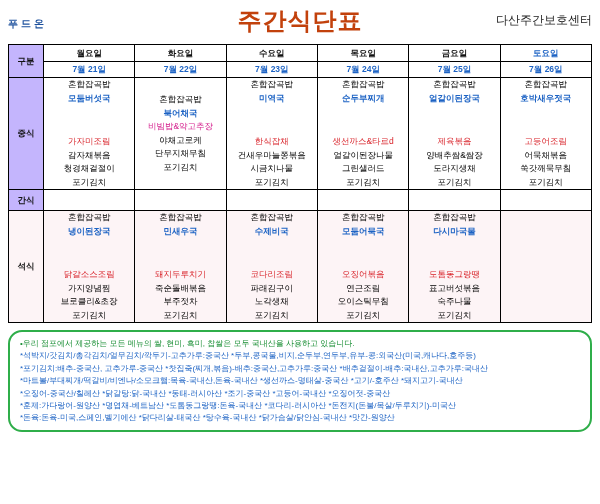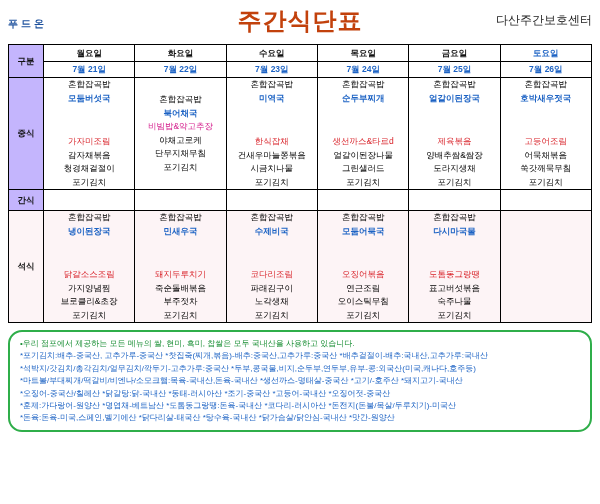--- a/index.html
+++ b/index.html
@@ -184,21 +184,21 @@
             <div class="black">숙주나물</div>
             <div class="black">포기김치</div>
           </td>
       <td class="meal-cell"></td>
     </tr>
   </tbody>
     </table>
 
   <div class="notes">
     <div class="grn">•우리 점포에서 제공하는 모든 메뉴의 쌀, 현미, 흑미, 찹쌀은 모두 국내산을 사용하고 있습니다.</div>
+    <div class="bl">*석박지/갓김치/총각김치/얼무김치/깍두기-고추가루:중국산  *두부,콩국물,비지,순두부,연두부,유부-콩:외국산(미국,캐나다,호주등)</div>
     <div class="bl">*포기김치:배추-중국산, 고추가루-중국산  *찻집죽(찌개,볶음)-배추:중국산,고추가루:중국산  *배추겉절이-배추:국내산,고추가루:국내산</div>
-    <div class="bl">*석박지/갓김치/총각김치/얼무김치/깍두기-고추가루:중국산  *두부,콩국물,비지,순두부,연두부,유부-콩:외국산(미국,캐나다,호주등)</div>
     <div class="bl">*마트볼/부대찌개/떡갈비/비엔나/소모크햄:목육-국내산,돈육-국내산  *생선까스-명태살-중국산  *고기/-호주산  *돼지고기-국내산</div>
     <div class="bl">*오징어-중국산/칠레산  *닭갈탕:닭-국내산  *동태-러시아산  *조기-중국산  *고등어-국내산  *오징어젓-중국산</div>
     <div class="bl">*훈제:가다랑어-원양산  *명엽채-베트남산  *도톰동그랑땡:돈육-국내산  *코다리-러시아산  *돈전지(돈불/목살/두루치기)-미국산</div>
     <div class="bl">*돈육:돈육-미국,스페인,벨기에산  *닭다리살-태국산  *탕수육-국내산  *닭가슴살/닭안심-국내산  *맛간-원양산</div>
   </div>
 
 </div>
 
 </body></html>

